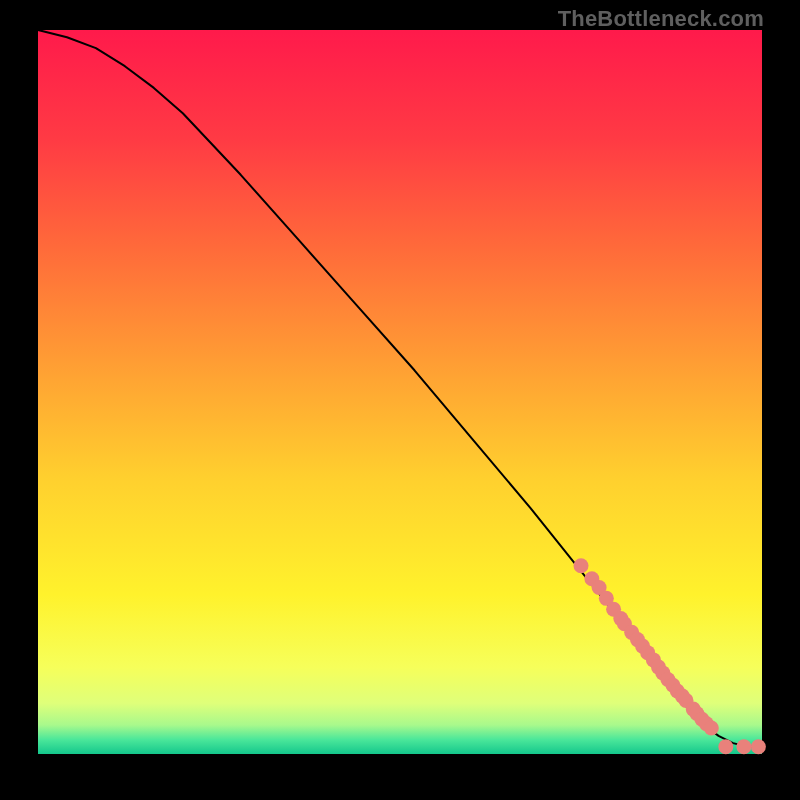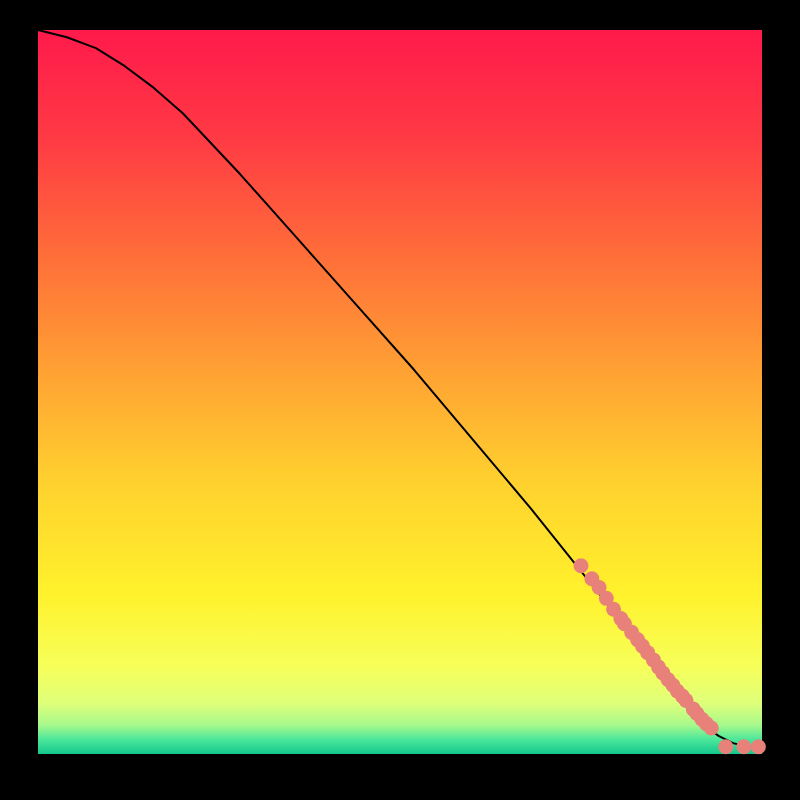--- a/index.html
+++ b/index.html
@@ -70,13 +70,14 @@
           <circle cx="658.84" cy="683.46" r="7.5" fill="#E9817B"></circle>
           <circle cx="663.91" cy="689.25" r="7.5" fill="#E9817B"></circle>
           <circle cx="668.25" cy="693.59" r="7.5" fill="#E9817B"></circle>
           <circle cx="673.32" cy="697.94" r="7.5" fill="#E9817B"></circle>
           <circle cx="687.80" cy="716.76" r="7.5" fill="#E9817B"></circle>
           <circle cx="705.90" cy="716.76" r="7.5" fill="#E9817B"></circle>
           <circle cx="720.38" cy="716.76" r="7.5" fill="#E9817B"></circle>
         </g>
     </svg>
   </div>
+  <div class="watermark">TheBottleneck.com</div>
 </div>
 
 </body></html>

